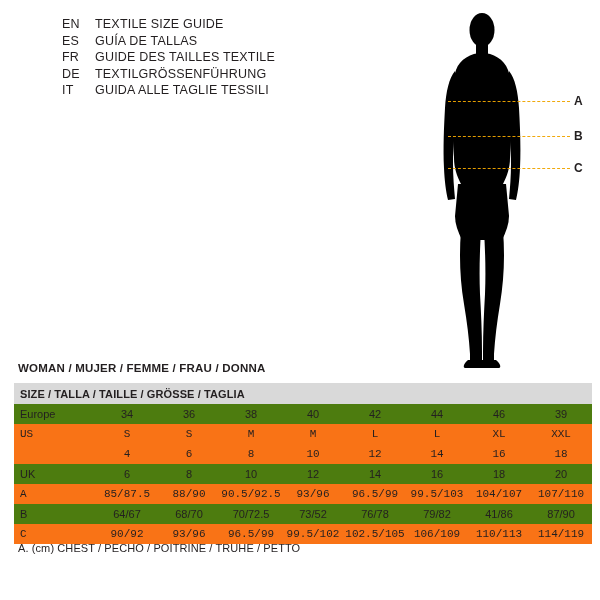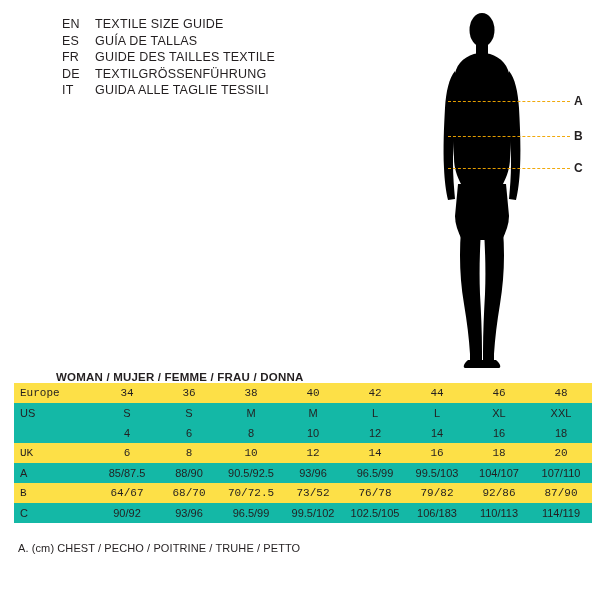--- a/index.html
+++ b/index.html
@@ -66,25 +66,24 @@
     position: absolute;
     font-size: 12px;
     font-weight: 700;
     color: #231f20;
   }
 
   
   .woman-title {
     position: absolute;
     left: 18px;
-    top: 371px;
+    top: 362px;
     font-size: 11.5px;
     font-weight: 700;
     letter-spacing: 0.2px;
-    margin-left: 38px;
   }
   table.size-table {
     position: absolute;
     left: 14px;
     top: 383px;
     width: 572px;
     border-collapse: collapse;
     font-size: 11px;
     table-layout: fixed;
   }
@@ -102,25 +101,25 @@
   tr.header-row td {
     background: #d9d9d9;
     font-weight: 700;
     text-align: left;
     padding-left: 6px;
     font-size: 11px;
     letter-spacing: 0.1px;
     height: 17px;
   }
   tr.shaded td {
-    background: #14b8a6;
+    background: #f97316;
+    font-family: Liberation Mono, monospace;
   }
   tr.plain td {
-    background: #fde047;
-    font-family: Liberation Mono, monospace;
+    background: #4d7c0f;
   }
 
   
   .legend {
     position: absolute;
     left: 18px;
     top: 541px;
     width: 560px;
   }
   .legend-row {
@@ -236,31 +235,34 @@
       <col style="width:62px">
         <col style="width:62px">
         <col style="width:62px">
         <col style="width:62px">
       <col style="width:62px">
         <col style="width:62px">
         <col style="width:62px">
         <col style="width:62px">
     </colgroup>
     <tbody>
+      <tr class="header-row">
+        <td colspan="9">SIZE / TALLA / TAILLE / GRÖSSE / TAGLIA</td>
+      </tr>
 
       <tr class="plain">
         <td class="label">Europe</td>
         <td>34</td>
         <td>36</td>
         <td>38</td>
         <td>40</td>
         <td>42</td>
         <td>44</td>
         <td>46</td>
-        <td>48</td>
+        <td>39</td>
       </tr>
 
       <tr class="shaded">
         <td class="label">US</td>
         <td>S</td>
         <td>S</td>
         <td>M</td>
         <td>M</td>
         <td>L</td>
         <td>L</td>
@@ -305,32 +307,32 @@
       </tr>
 
       <tr class="plain">
         <td class="label">B</td>
         <td>64/67</td>
         <td>68/70</td>
         <td>70/72.5</td>
         <td>73/52</td>
         <td>76/78</td>
         <td>79/82</td>
-        <td>92/86</td>
+        <td>41/86</td>
         <td>87/90</td>
       </tr>
 
       <tr class="shaded">
         <td class="label">C</td>
         <td>90/92</td>
         <td>93/96</td>
         <td>96.5/99</td>
         <td>99.5/102</td>
         <td>102.5/105</td>
-        <td>106/183</td>
+        <td>106/109</td>
         <td>110/113</td>
         <td>114/119</td>
       </tr>
     </tbody>
   </table>
 
   <div class="legend">
     <div class="legend-row">A. (cm) CHEST / PECHO / POITRINE / TRUHE / PETTO</div>
   </div>
 

